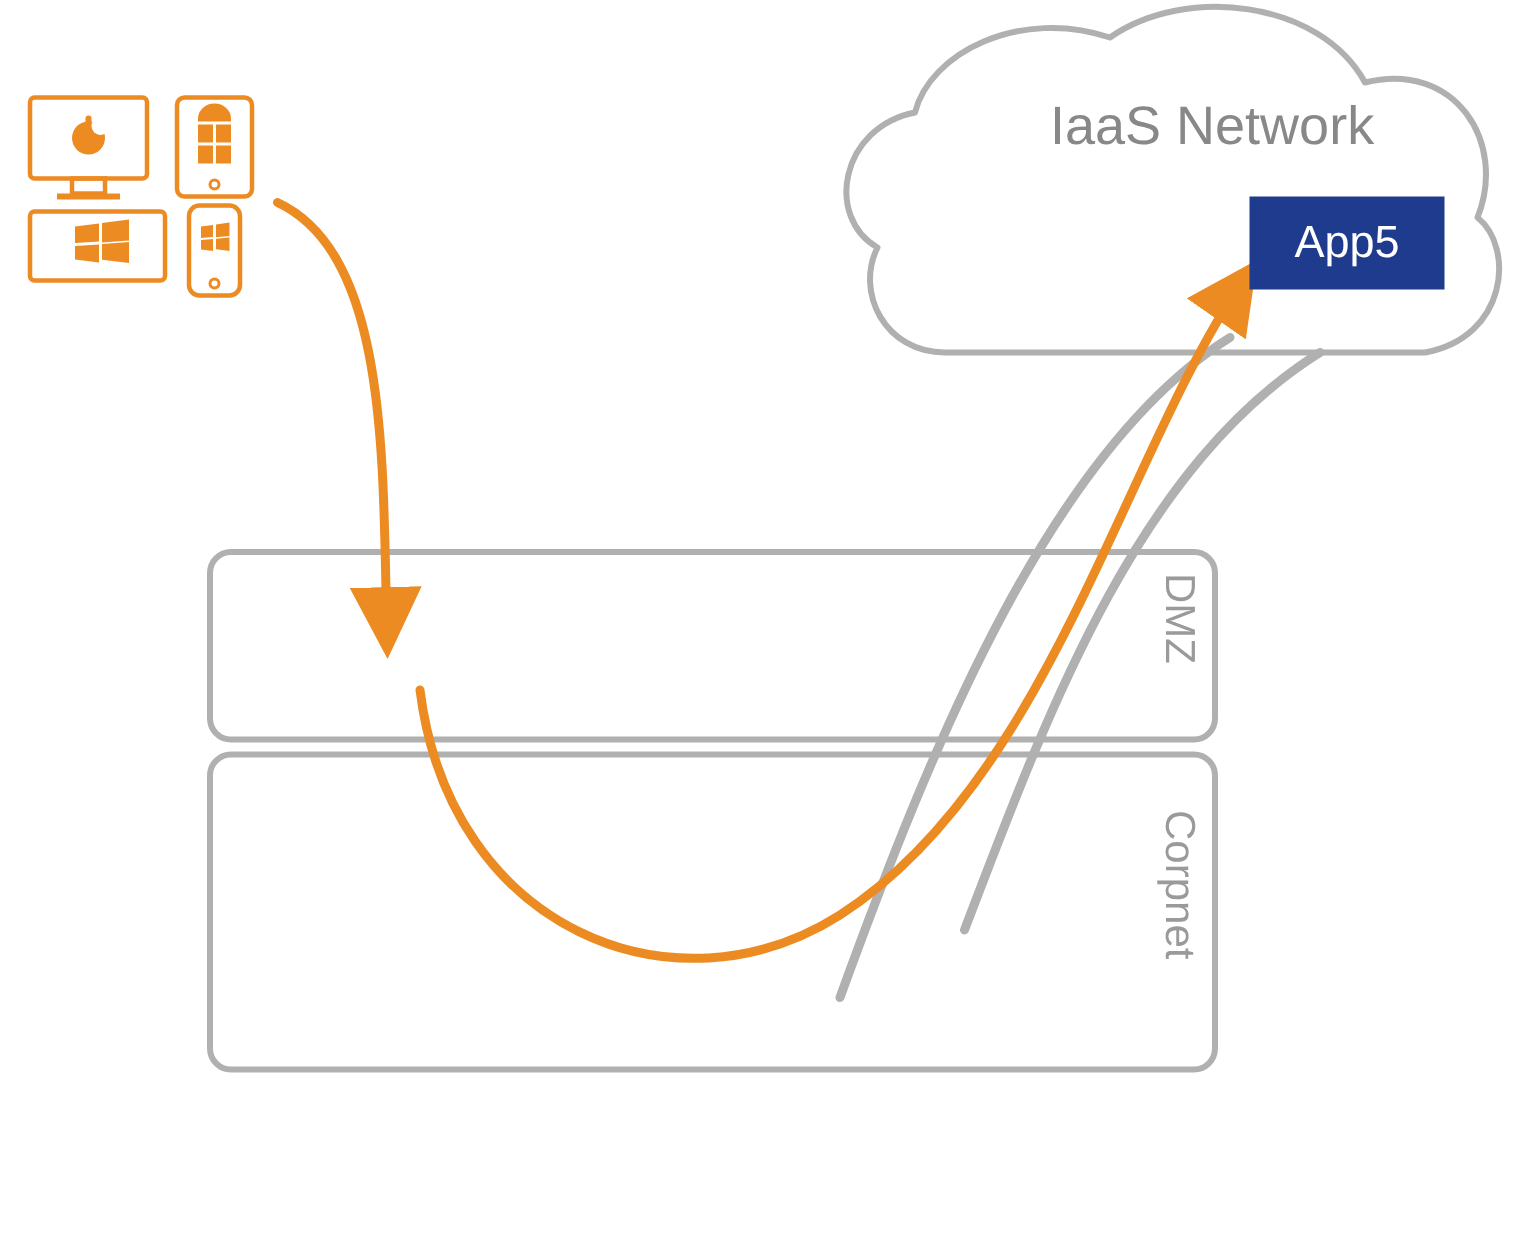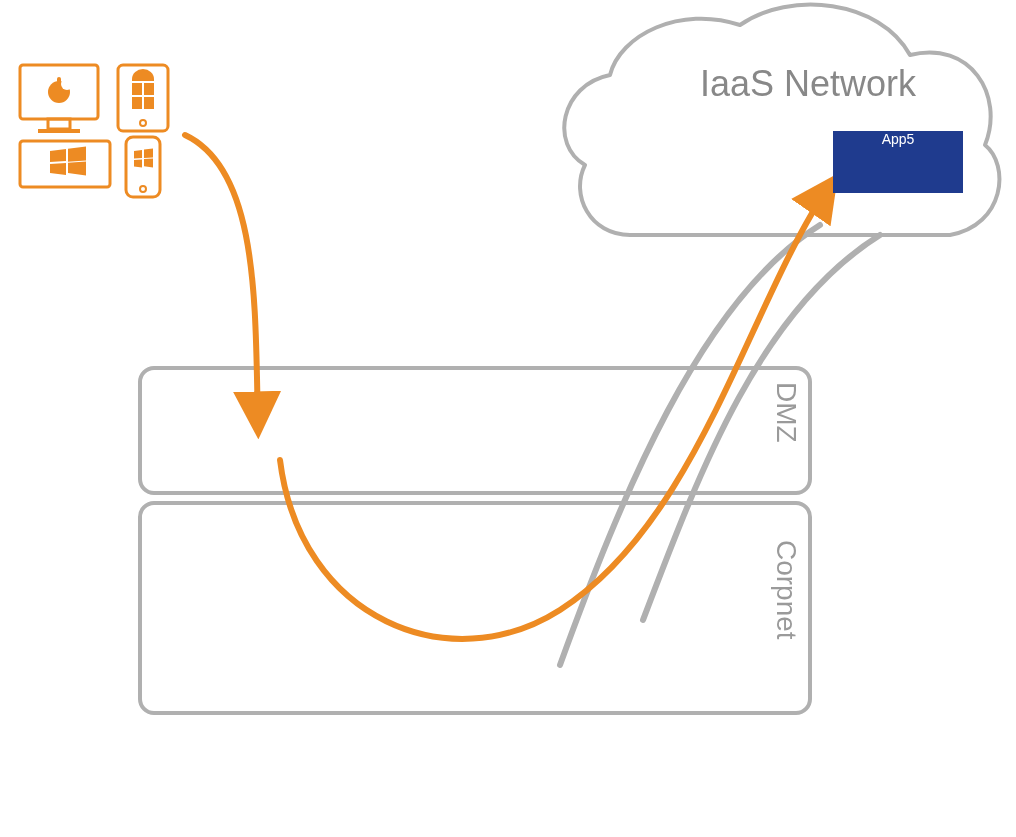--- a/index.html
+++ b/index.html
@@ -27,23 +27,23 @@
   .cloud-label {
     position: absolute;
     font-size: 36px;
     color: #888888;
     white-space: nowrap;
   }
   .app-box {
     position: absolute;
     background: #1F3B8E;
     color: #ffffff;
-    font-size: 14px;
+    font-size: 30px;
     display: flex;
-    align-items: flex-start;
+    align-items: center;
     justify-content: center;
   }
   .net-label {
     position: absolute;
     font-size: 28px;
     color: #9a9a9a;
     writing-mode: vertical-rl;
     text-orientation: mixed;
   }
 </style>

